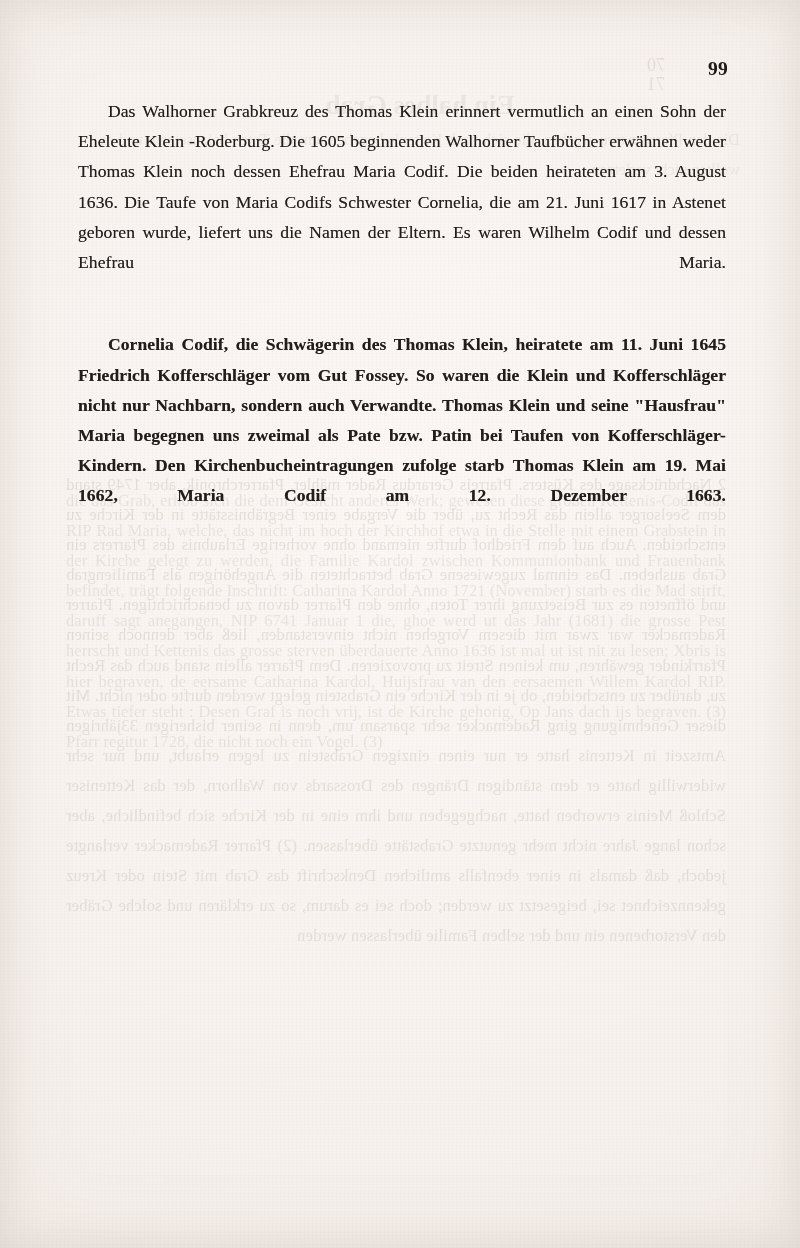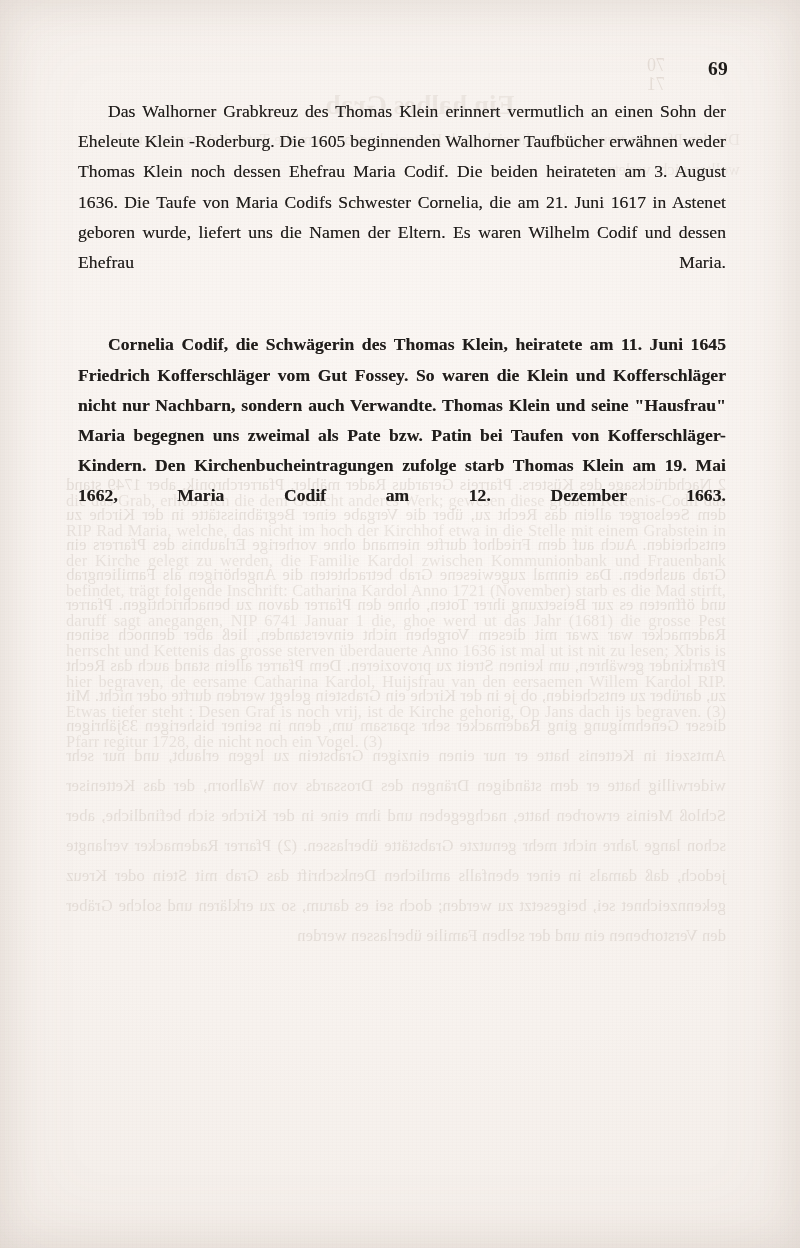--- a/index.html
+++ b/index.html
@@ -179,21 +179,21 @@
   <div class="ghost-layer" id="ghost-heading">Ein halbes Grab</div>
 
   <div class="ghost-layer" id="ghost-heading-sub">Die den Pfarrern treu ergeben, die sich nach Kettenis begeben, um die Toten beizusetzen, und es wollten nicht verletzen</div>
 
   <div class="ghost-layer" id="ghost-recto">die das Grab, erhob sich die dem Gesicht anderes Werk; gewesen diese großen Kettenis-Codif das RIP Rad Maria, welche, das nicht im hoch der Kirchhof etwa in die Stelle mit einem Grabstein in der Kirche gelegt zu werden, die Familie Kardol zwischen Kommunionbank und Frauenbank befindet, trägt folgende Inschrift: Catharina Kardol Anno 1721 (November) starb es die Mad stirft, daruff sagt anegangen, NIP 6741 Januar 1 die, ghoe werd ut das Jahr (1681) die grosse Pest herrscht und Kettenis das grosse sterven überdauerte Anno 1636 ist mal ut ist nit zu lesen; Xbris is hier begraven, de eersame Catharina Kardol, Huijsfrau van den eersaemen Willem Kardol RIP. Etwas tiefer steht : Desen Graf is noch vrij, ist de Kirche gehorig, Op Jans dach ijs begraven. (3) Pfarr regitur 1728, die nicht noch ein Vogel. (3)</div>
 
   <div class="ghost-layer" id="ghost-verso">2 Nachdrücksage des Küsters. Pfarreis Gerardus Rader mähler. Pfarrerchronik, aber 1749 stand dem Seelsorger allein das Recht zu, über die Vergabe einer Begräbnisstätte in der Kirche zu entscheiden. Auch auf dem Friedhof durfte niemand ohne vorherige Erlaubnis des Pfarrers ein Grab ausheben. Das einmal zugewiesene Grab betrachteten die Angehörigen als Familiengrab und öffneten es zur Beisetzung ihrer Toten, ohne den Pfarrer davon zu benachrichtigen. Pfarrer Rademacker war zwar mit diesem Vorgehen nicht einverstanden, ließ aber dennoch seinen Pfarrkinder gewähren, um keinen Streit zu provozieren. Dem Pfarrer allein stand auch das Recht zu, darüber zu entscheiden, ob je in der Kirche ein Grabstein gelegt werden durfte oder nicht. Mit dieser Genehmigung ging Rademacker sehr sparsam um, denn in seiner bisherigen 33jährigen Amtszeit in Kettenis hatte er nur einen einzigen Grabstein zu legen erlaubt, und nur sehr widerwillig hatte er dem ständigen Drängen des Drossards von Walhorn, der das Ketteniser Schloß Meinis erworben hatte, nachgegeben und ihm eine in der Kirche sich befindliche, aber schon lange Jahre nicht mehr genutzte Grabstätte überlassen. (2) Pfarrer Rademacker verlangte jedoch, daß damals in einer ebenfalls amtlichen Denkschrift das Grab mit Stein oder Kreuz gekennzeichnet sei, beigesetzt zu werden; doch sei es darum, so zu erklären und solche Gräber den Verstorbenen ein und der selben Familie überlassen werden</div>
 
   <div id="content">
 
-    <div id="folio">69</div>
+    <div id="folio">99</div>
 
     <div id="body-text">
       <p class="para">Das Walhorner Grabkreuz des Thomas Klein erinnert vermutlich an einen Sohn der Eheleute Klein -Roderburg. Die 1605 beginnenden Walhorner Taufbücher erwähnen weder Thomas Klein noch dessen Ehefrau Maria Codif. Die beiden heirateten am 3. August 1636. Die Taufe von Maria Codifs Schwester Cornelia, die am 21. Juni 1617 in Astenet geboren wurde, liefert uns die Namen der Eltern. Es waren Wilhelm Codif und dessen Ehefrau Maria.</p>
       <p class="para">Cornelia Codif, die Schwägerin des Thomas Klein, heiratete am 11. Juni 1645 Friedrich Kofferschläger vom Gut Fossey. So waren die Klein und Kofferschläger nicht nur Nachbarn, sondern auch Verwandte. Thomas Klein und seine "Hausfrau" Maria begegnen uns zweimal als Pate bzw. Patin bei Taufen von Kofferschläger-Kindern. Den Kirchenbucheintragungen zufolge starb Thomas Klein am 19. Mai 1662, Maria Codif am 12. Dezember 1663.</p>
     </div>
 
   </div>
 
   <div id="grain"></div>
   <div id="edgeshade"></div>

